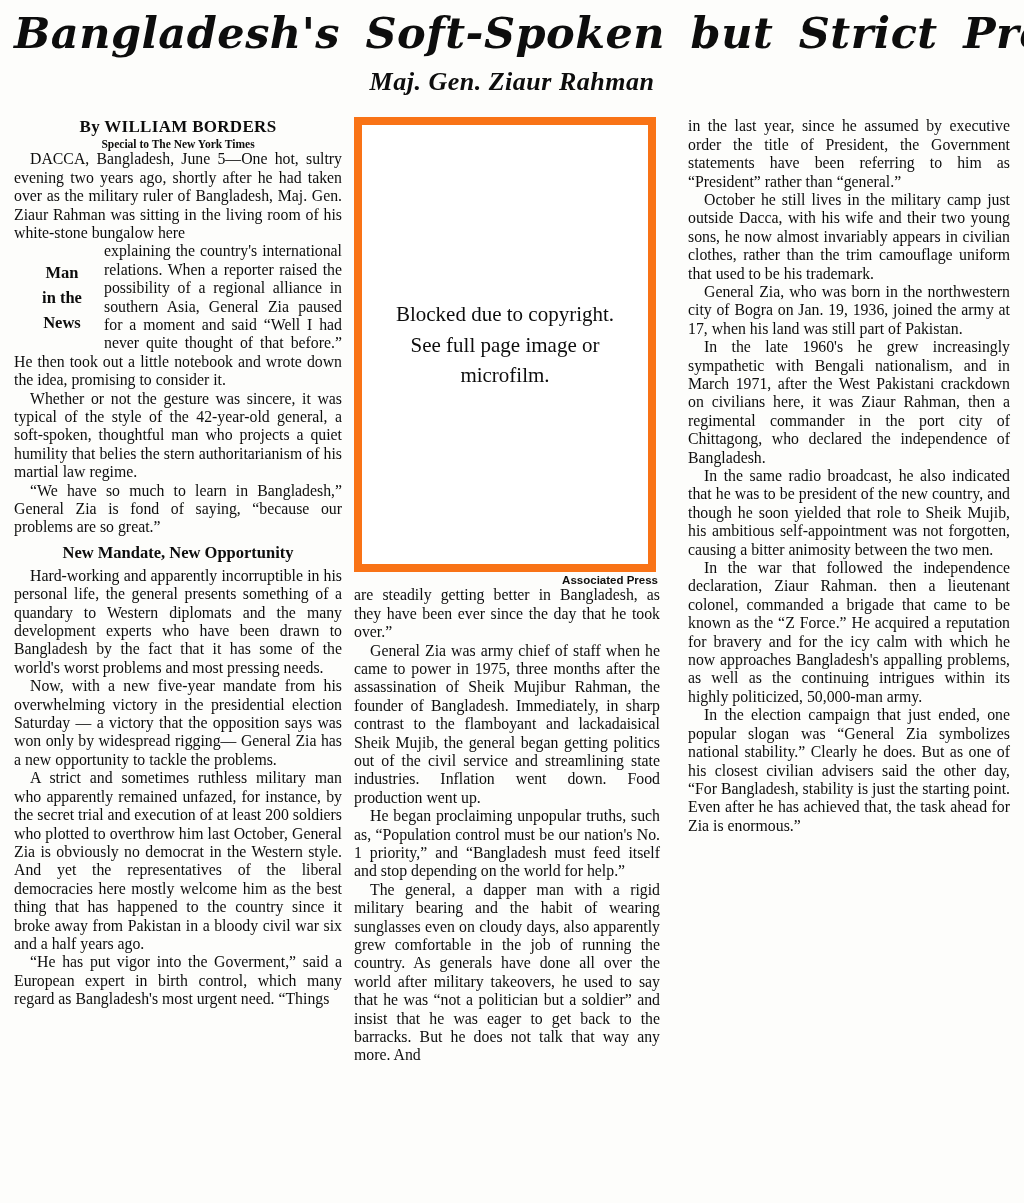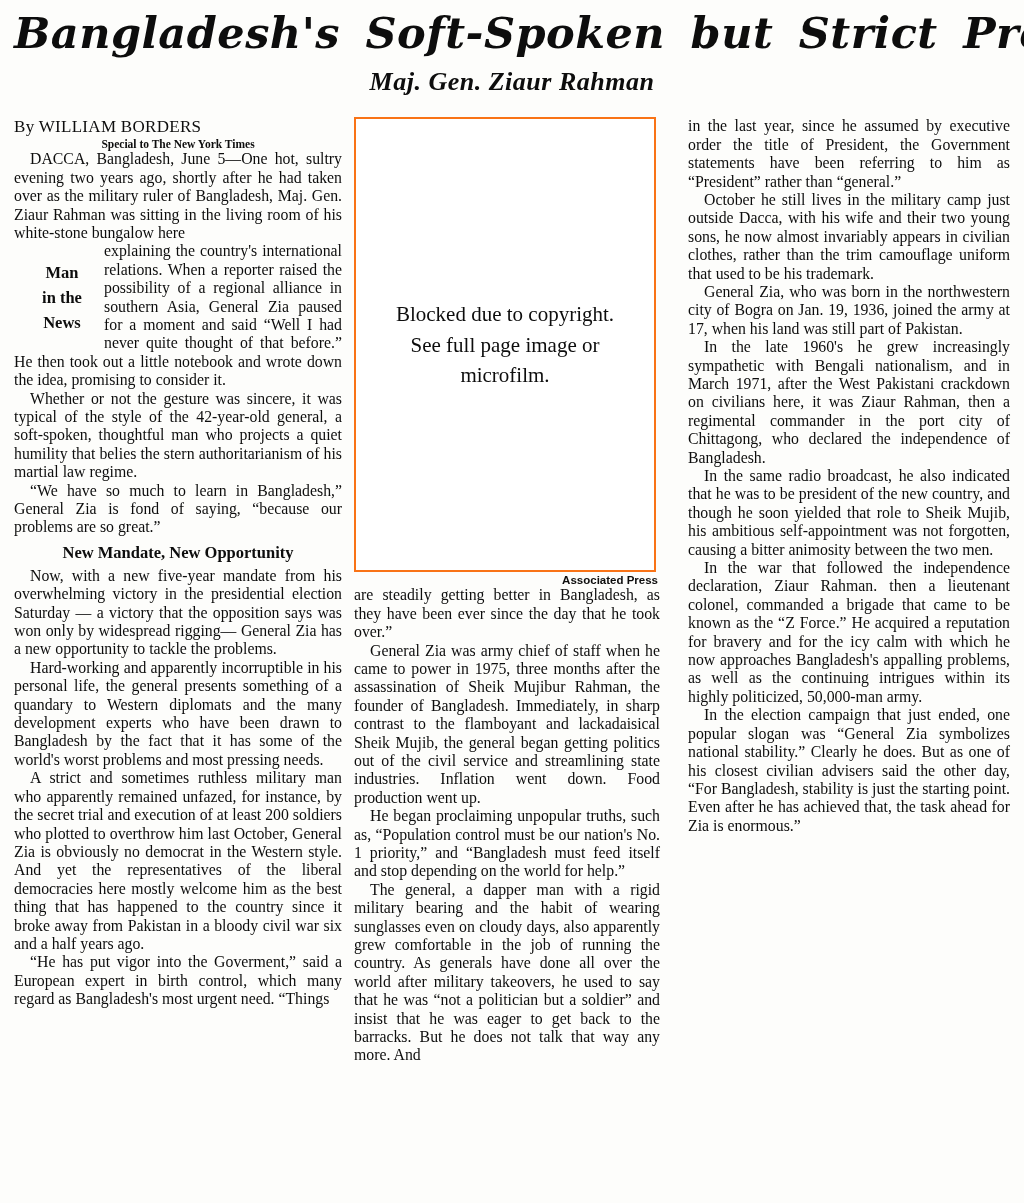--- a/index.html
+++ b/index.html
@@ -36,21 +36,21 @@
   .col-right{width:322px;margin-left:28px;}
 
   
   .bt{
     font-size:15.8px;line-height:18.4px;
     text-align:justify;margin:0;
     hyphens:none;
   }
   .indent{text-indent:16px;}
   .byline{
-    font-weight:400;
+    text-align:center;font-weight:700;
     font-size:17px;margin:0;
     letter-spacing:0.3px;
   }
   .byline-credit{
     text-align:center;font-weight:700;
     font-size:11.5px;margin:1px 0 0 0;
   }
   .subhead{
     text-align:center;font-weight:700;
     font-size:16.5px;margin:6px 0 4px 0;
@@ -62,21 +62,21 @@
     box-sizing:border-box;padding:18px 0 0 6px;
     text-align:center;
     font-weight:700;font-size:16.5px;line-height:25px;
     text-indent:0;
   }
   .inset span{display:block;}
 
   
   .photo-box{
     width:302px;height:455px;
-    border:2px solid #f97316;
+    border:8px solid #f97316;
     box-sizing:border-box;
     display:flex;align-items:center;justify-content:center;
     text-align:center;
     font-size:21px;line-height:1.45;
     padding:0 24px;
     background:#fff;
   }
   .photo-credit{
     text-align:right;font-weight:700;
     font-size:11.5px;
@@ -108,22 +108,22 @@
           <span>Man</span>
           <span>in the</span>
           <span>News</span>
         </span><span>explaining the country's international relations. When a reporter raised the possibility of a regional alliance in southern Asia, General Zia paused for a moment and said “Well I had never quite thought of that before.” He then took out a little notebook and wrote down the idea, promising to consider it.</span>
       </div>
       <p class="bt indent">Whether or not the gesture was sincere, it was typical of the style of the 42-year-old general, a soft-spoken, thoughtful man who projects a quiet humility that belies the stern authoritarianism of his martial law regime.</p>
       <p class="bt indent">“We have so much to learn in Bangladesh,” General Zia is fond of saying, “because our problems are so great.”</p>
 
       <div class="subhead">New Mandate, New Opportunity</div>
 
+      <p class="bt indent">Hard-working and apparently incorruptible in his personal life, the general presents something of a quandary to Western diplomats and the many development experts who have been drawn to Bangladesh by the fact that it has some of the world's worst problems and most pressing needs.</p>
       <p class="bt indent">Now, with a new five-year mandate from his overwhelming victory in the presidential election Saturday — a victory that the opposition says was won only by widespread rigging— General Zia has a new opportunity to tackle the problems.</p>
-      <p class="bt indent">Hard-working and apparently incorruptible in his personal life, the general presents something of a quandary to Western diplomats and the many development experts who have been drawn to Bangladesh by the fact that it has some of the world's worst problems and most pressing needs.</p>
       <p class="bt indent">A strict and sometimes ruthless military man who apparently remained unfazed, for instance, by the secret trial and execution of at least 200 soldiers who plotted to overthrow him last October, General Zia is obviously no democrat in the Western style. And yet the representatives of the liberal democracies here mostly welcome him as the best thing that has happened to the country since it broke away from Pakistan in a bloody civil war six and a half years ago.</p>
       <p class="bt indent">“He has put vigor into the Goverment,” said a European expert in birth control, which many regard as Bangladesh's most urgent need. “Things</p>
     </div>
 
     <div class="col-mid">
       <div class="photo-box">Blocked due to copyright. See full page image or microfilm.</div>
       <div class="photo-credit">Associated Press</div>
 
       <p class="bt">are steadily getting better in Bangladesh, as they have been ever since the day that he took over.”</p>
       <p class="bt indent">General Zia was army chief of staff when he came to power in 1975, three months after the assassination of Sheik Mujibur Rahman, the founder of Bangladesh. Immediately, in sharp contrast to the flamboyant and lackadaisical Sheik Mujib, the general began getting politics out of the civil service and streamlining state industries. Inflation went down. Food production went up.</p>

